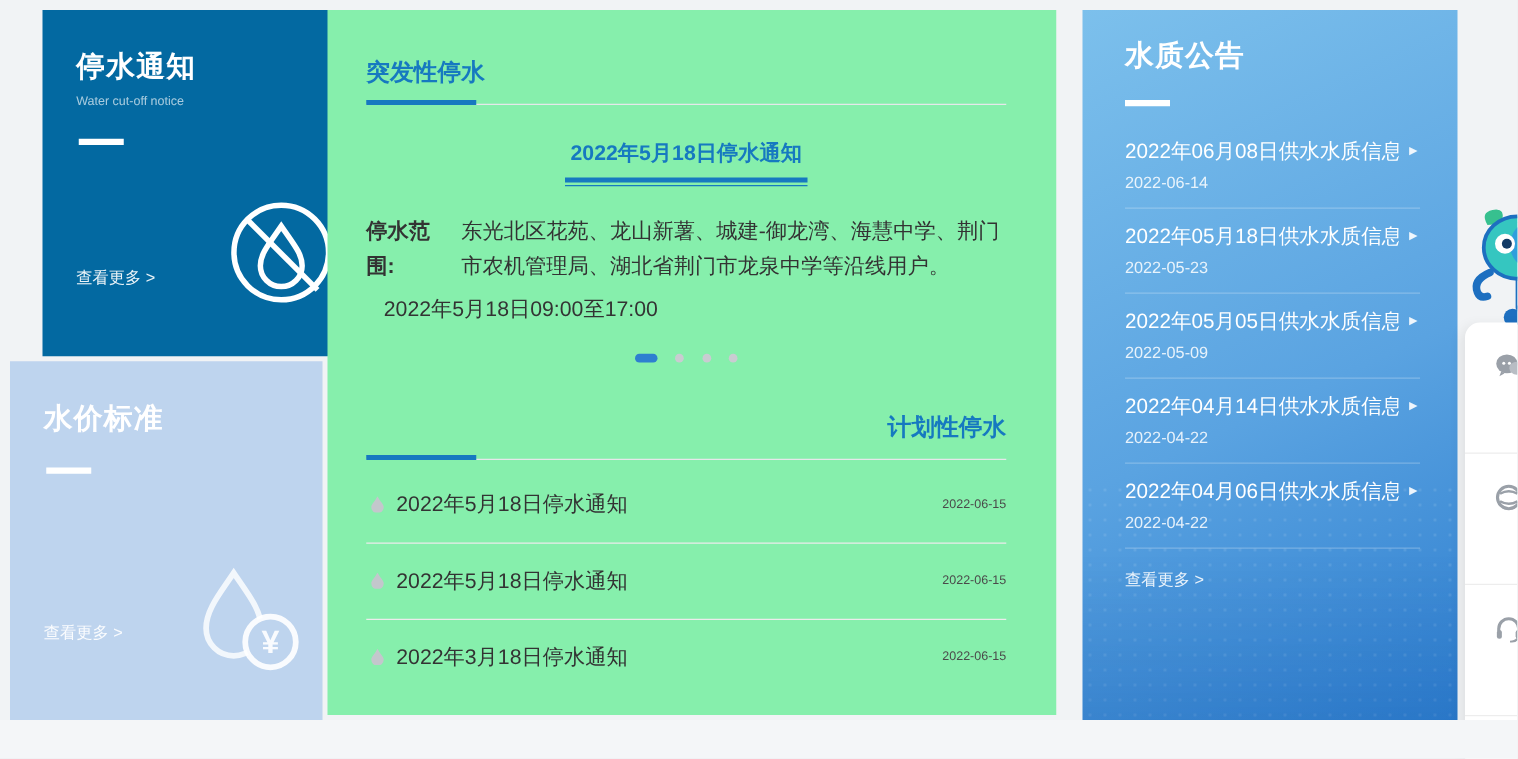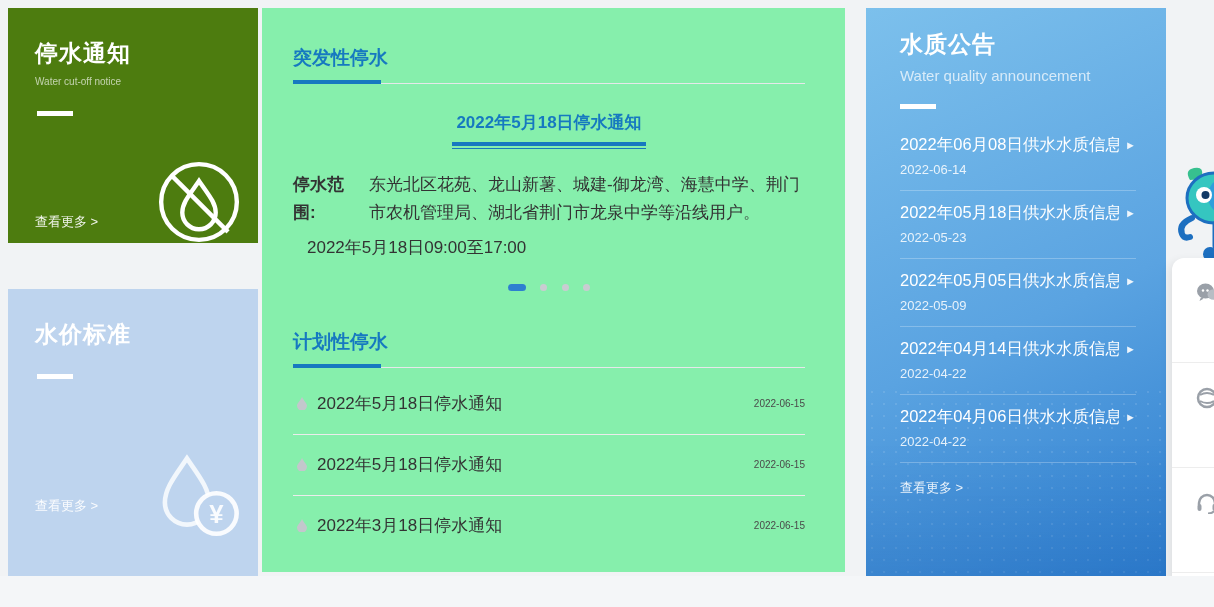--- a/index.html
+++ b/index.html
@@ -1,21 +1,21 @@
 <!DOCTYPE html>
 <html><head>
 <meta charset="utf-8">
 <style>
   html,body{margin:0;padding:0;}
   body{font-family:"Liberation Sans","DejaVu Sans",sans-serif;background:#e9ebee;}
   #page{position:relative;width:1214px;height:607px;background:#f1f3f5;overflow:hidden;margin:0 auto;}
 
   
   .lpanel{position:absolute;left:8px;width:250px;color:#fff;overflow:hidden;}
-  .lpanel1{top:8px;height:235px;background:#4d7c0f;}
+  .lpanel1{top:8px;height:277px;background:#0369a1;margin-left:26px;}
   .lpanel2{top:289px;height:287px;background:#bed4ee;}
   .lpanel .ttl{margin:30px 0 0 27px;font-size:23px;font-weight:bold;letter-spacing:1px;}
   .lpanel .sub{margin:7px 0 0 27px;font-size:10px;color:rgba(255,255,255,.66);}
   .lpanel2 .sub{color:rgba(255,255,255,.62);}
   .lpanel .dash{margin:24px 0 0 29px;width:36px;height:5px;background:#fff;}
   .lpanel .more{position:absolute;left:27px;font-size:13px;color:rgba(255,255,255,.92);cursor:pointer;}
   .lpanel1 .more{top:205px;}
   .lpanel2 .more{top:208px;}
   .lpanel .bigicon{position:absolute;}
   .lpanel1 .bigicon{right:15px;top:150px;}
@@ -135,21 +135,21 @@
       </div>
     </div>
 
     <div class="dots">
       <span class="on"></span>
       <span class="off"></span>
       <span class="off"></span>
       <span class="off"></span>
     </div>
 
-    <div class="sec-title" style="margin-top:33px;">计划性停水</div>
+    <div class="sec-title" style="margin-top:33px;text-align:right;">计划性停水</div>
     <div class="sec-rule">
         <div class="bar"></div>
       </div>
 
     <div class="plan-list">
       <div class="prow">
         <svg class="drop" width="10" height="13" viewBox="0 0 10 13">
             <path d="M5 0 C 3 4,0 6.5,0 8.6 a5 5 0 0 0 10 0 C 10 6.5,7 4,5 0 Z" fill="#c3c7cc"></path>
           </svg>
         <span class="ptitle">2022年5月18日停水通知</span>
@@ -168,21 +168,20 @@
           </svg>
         <span class="ptitle">2022年3月18日停水通知</span>
         <span class="pdate">2022-06-15</span>
       </div>
     </div>
   </div>
 
   <div id="rpanel">
     <div class="pattern"></div>
     <div class="ttl">水质公告</div>
-    <div class="sub">Water quality announcement</div>
     <div class="dash"></div>
 
     <div class="rlist">
       <div class="ritem">
         <div class="trow">
           <span class="rtitle">2022年06月08日供水水质信息</span>
           <span class="arrow">►</span>
         </div>
         <div class="rdate">2022-06-14</div>
       </div>

